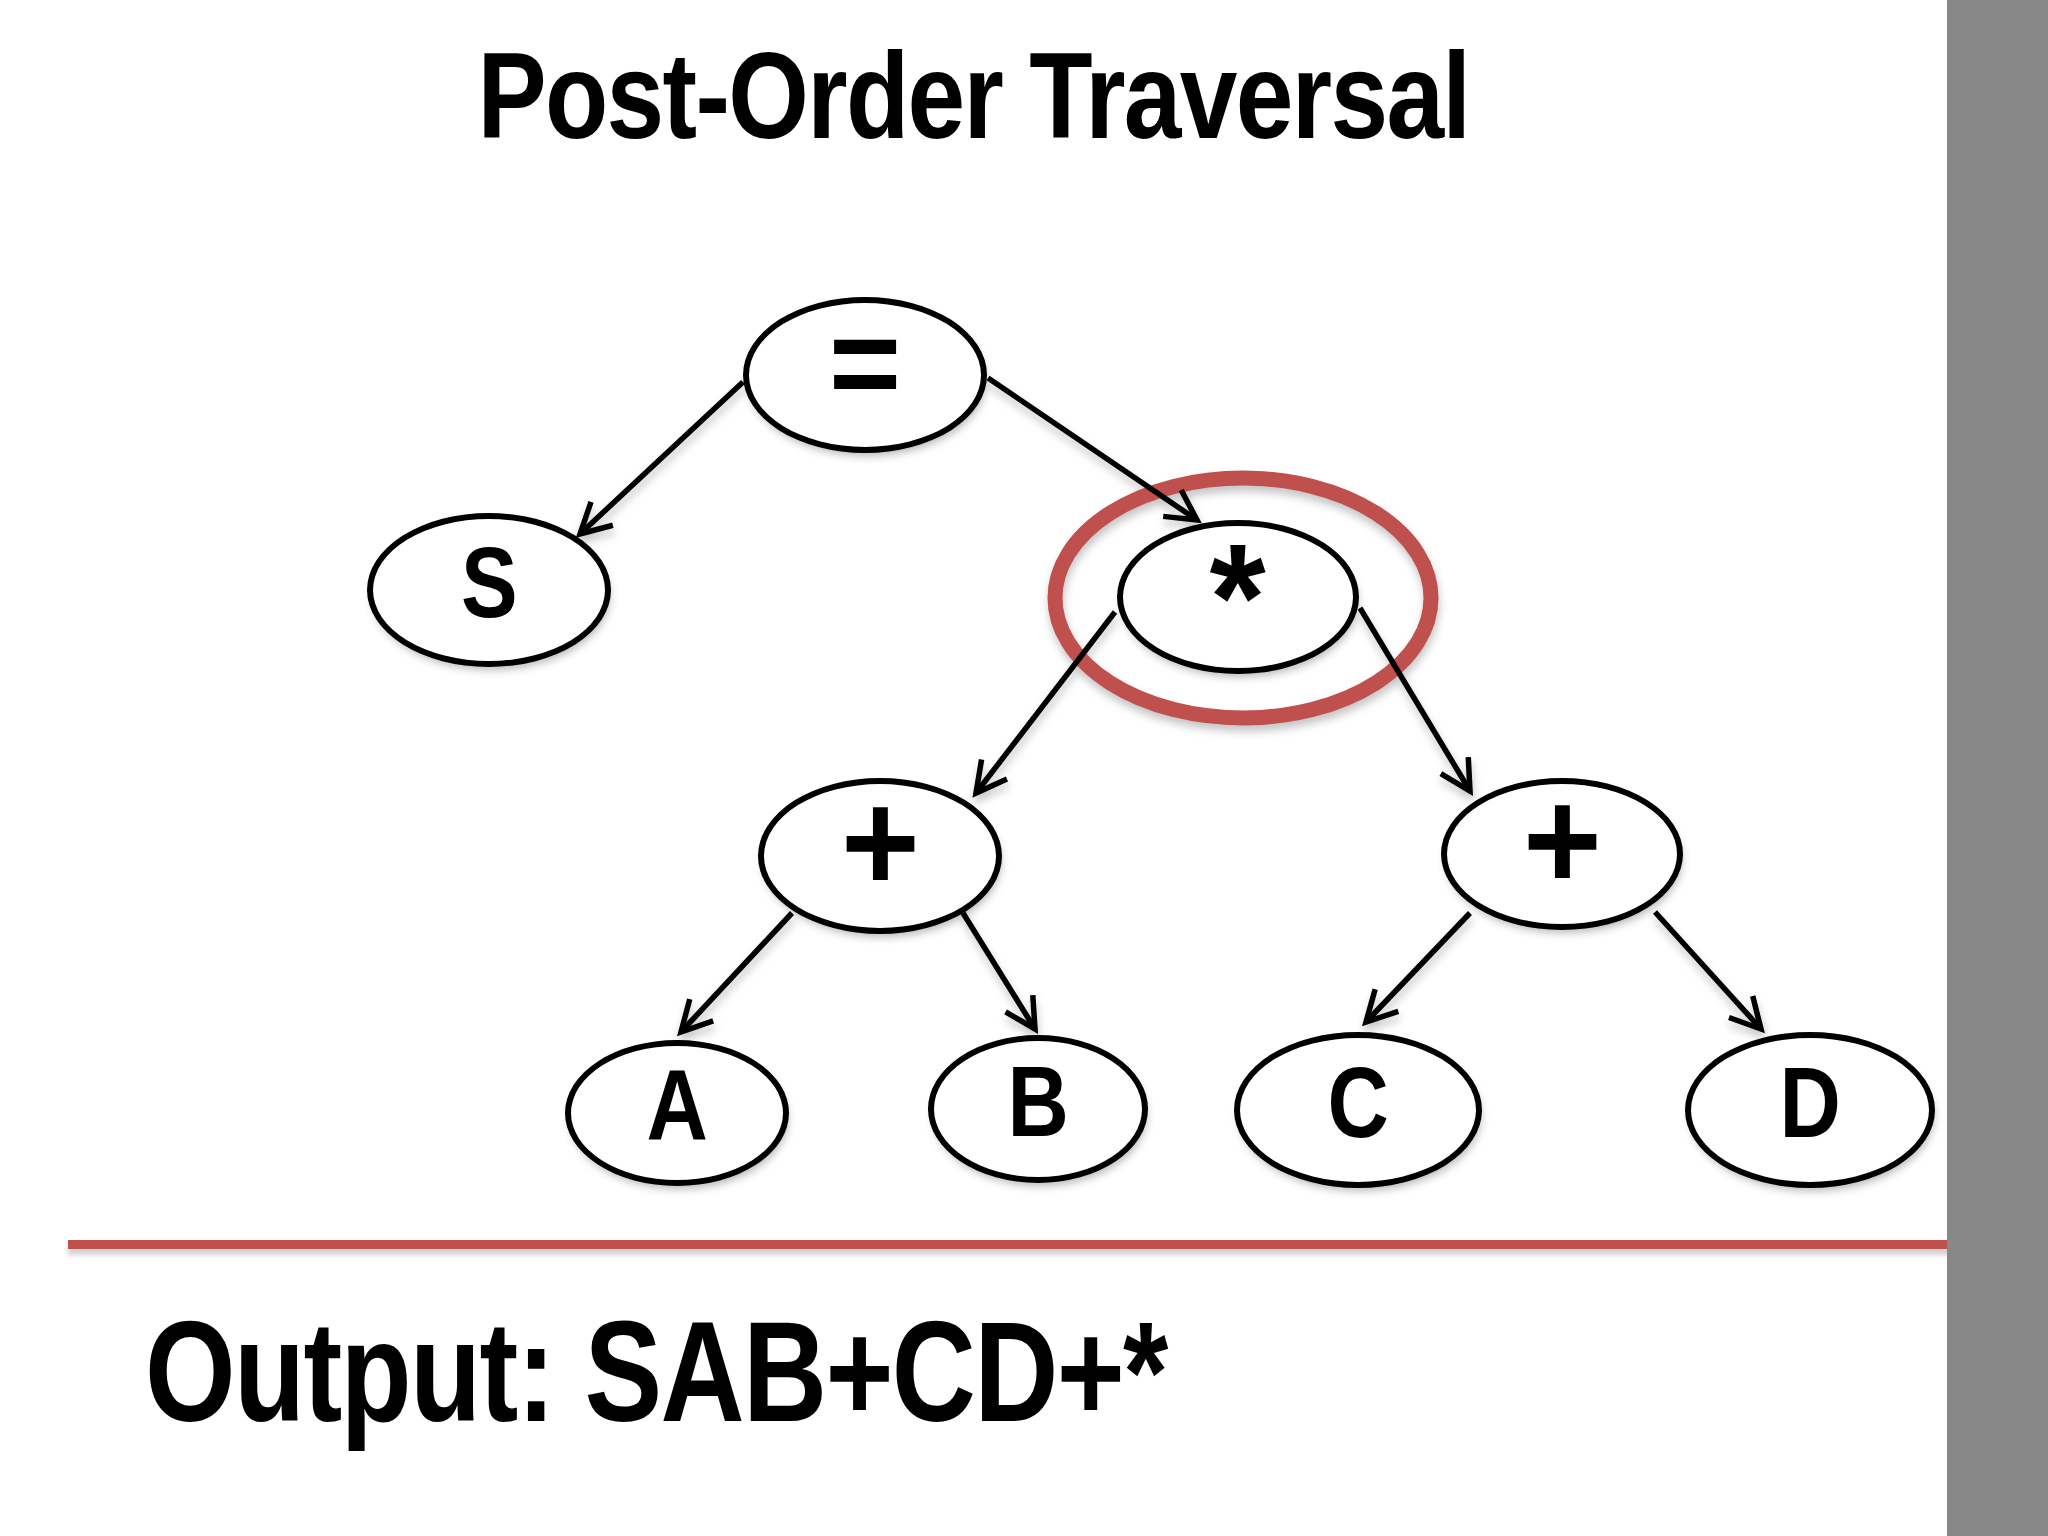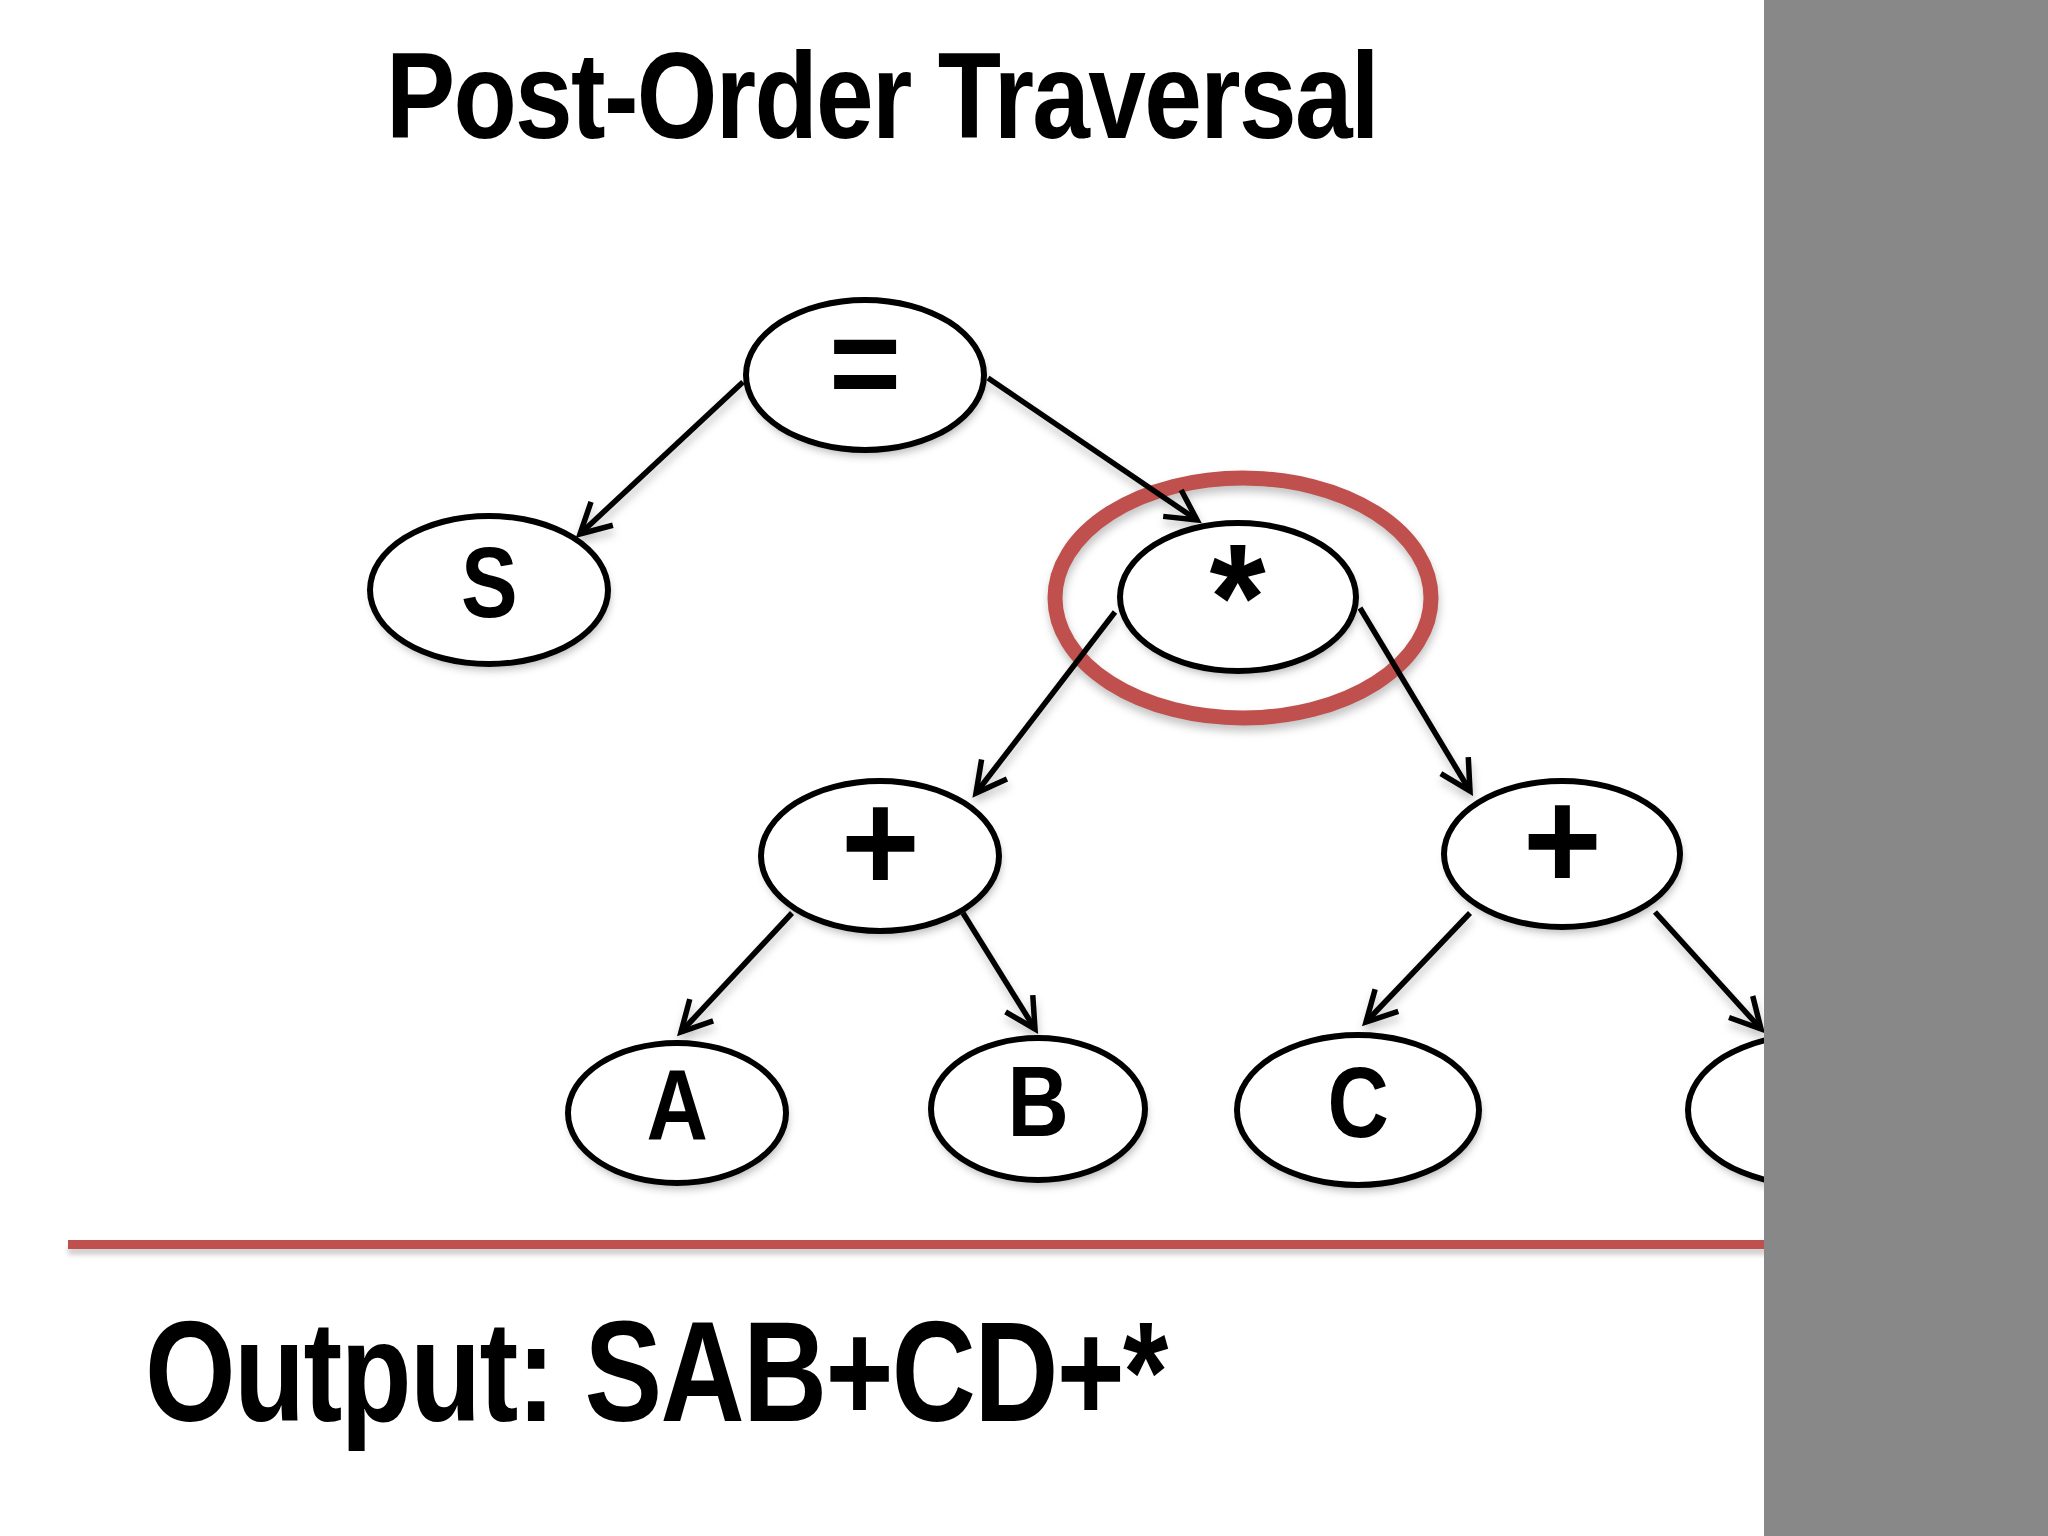--- a/index.html
+++ b/index.html
@@ -1,19 +1,19 @@
 <!DOCTYPE html>
 <html style="--accent: #c0504d; --ink: #000000; --bg: #ffffff;"><head>
 <meta charset="utf-8">
 <style>
   :root { --accent:#c0504d; --ink:#0a0a0a; --bg:#ffffff; }
   * { margin:0; padding:0; box-sizing:border-box; }
   body { background:#888; font-family:"Liberation Sans", sans-serif; }
   .slide {
-    position:relative; width:1764px; height:1536px;
+    position:relative; width:1947px; height:1536px;
     background:var(--bg); overflow:hidden; color:var(--ink);
   }
 
   .title {
     position:absolute; left:0; right:0; top:26px;
     text-align:center; font-size:122px; font-weight:bold;
     letter-spacing:-2px; transform:scaleX(0.85); transform-origin:50% 50%;
     white-space:nowrap;
   }
 

